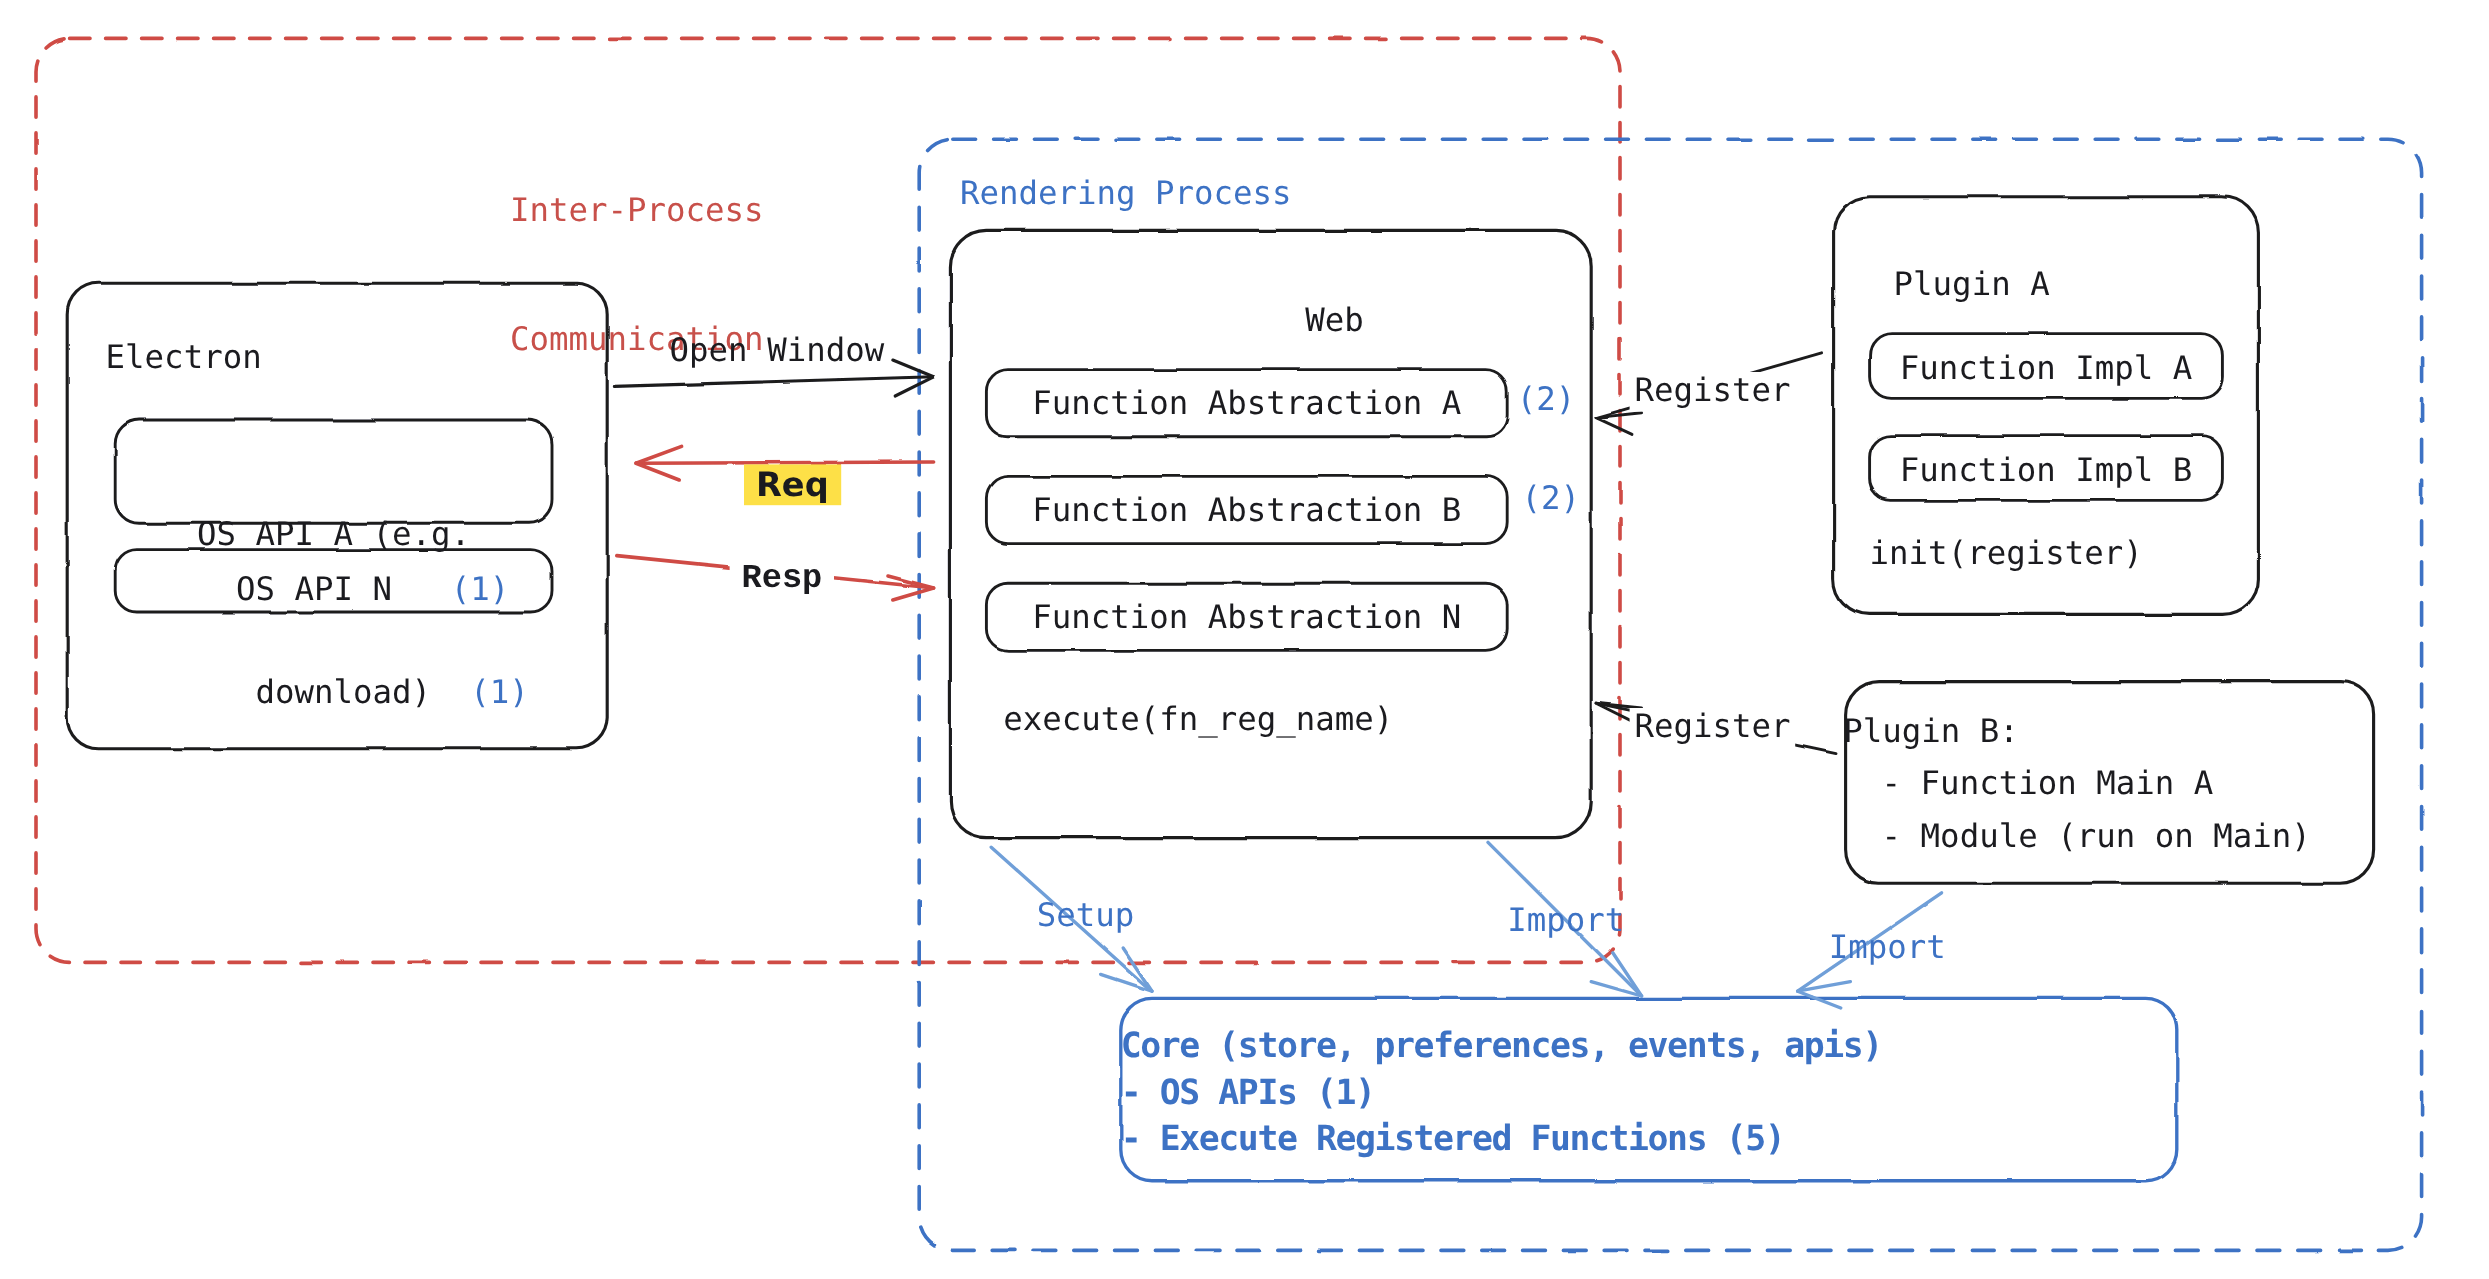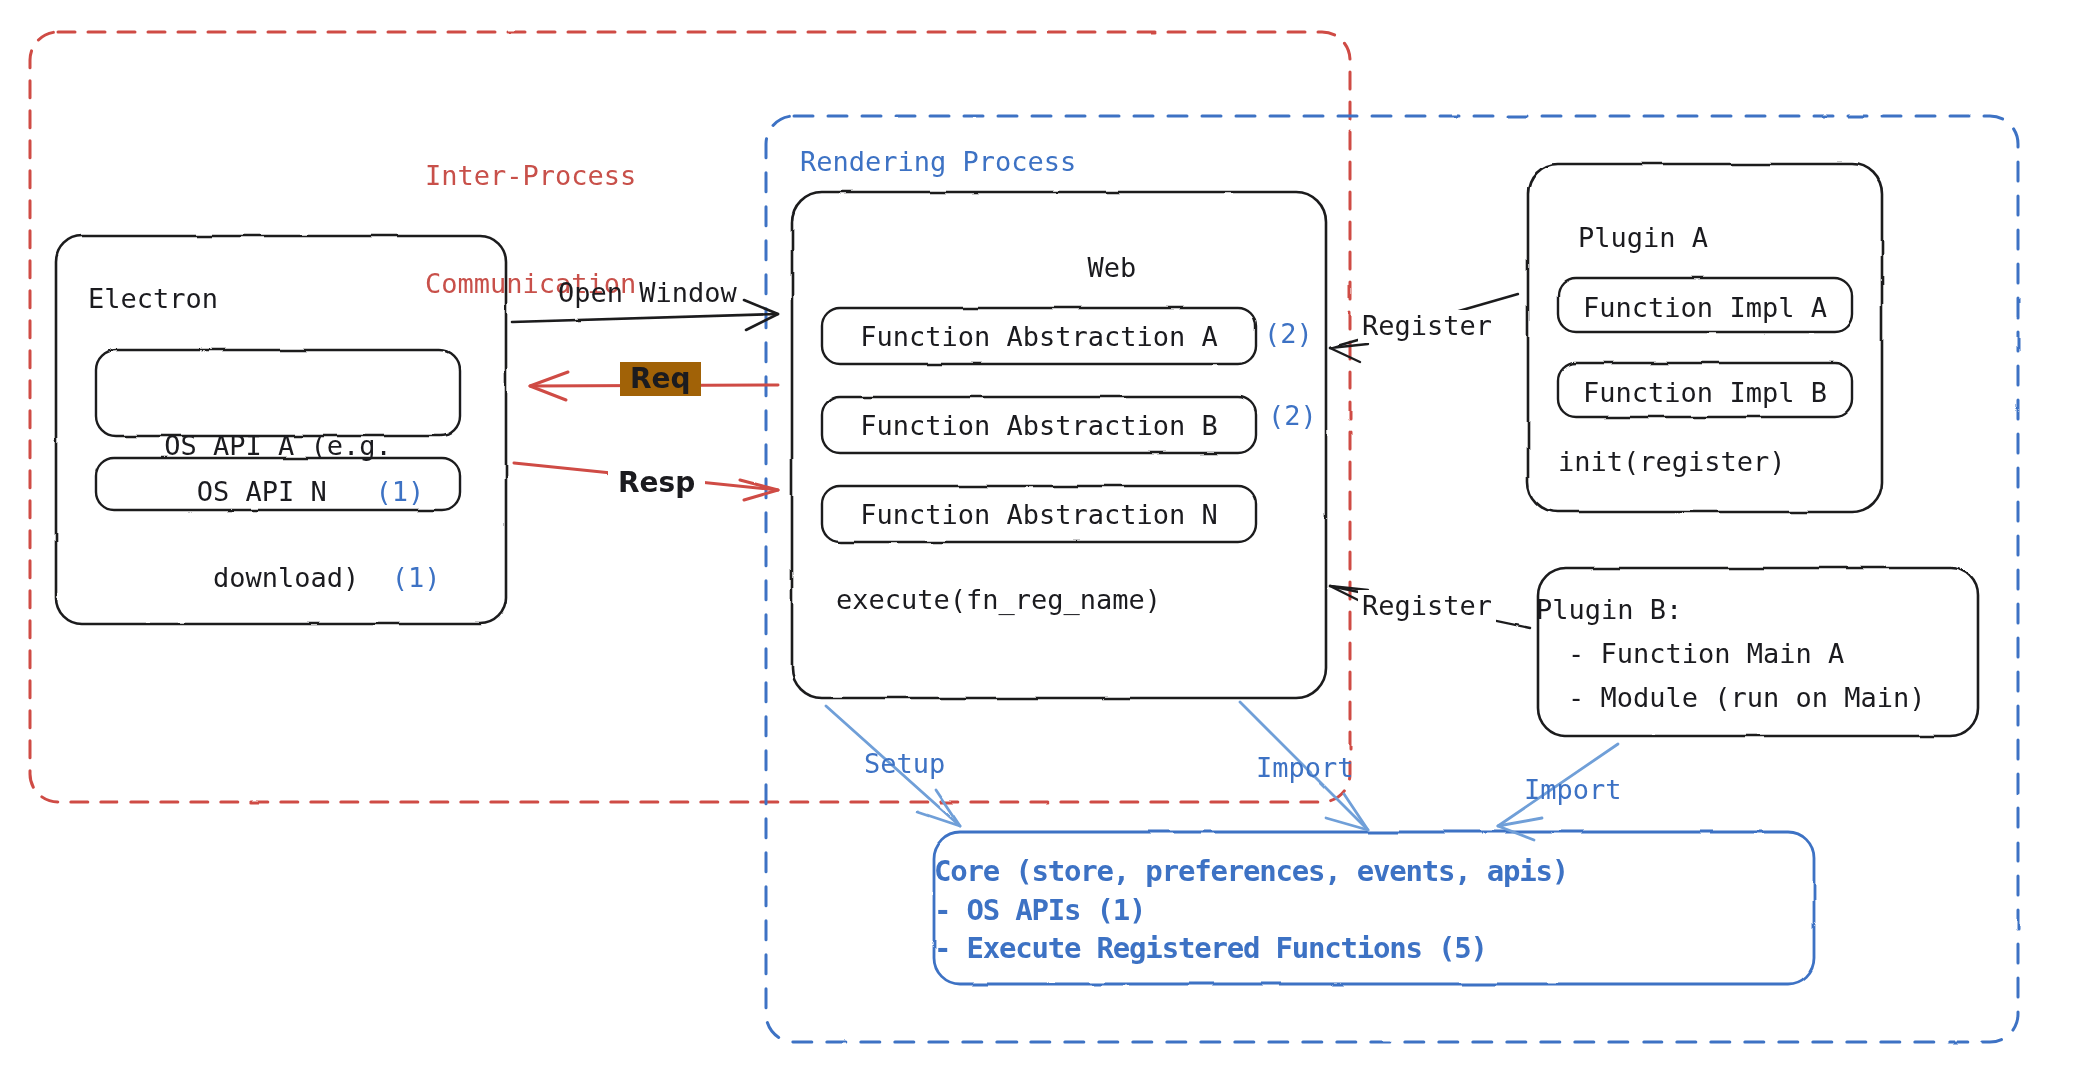--- a/index.html
+++ b/index.html
@@ -215,23 +215,23 @@
   <div class="lbl inner-text" style="left:1568px; top:682px;">- Module (run on Main)</div>
 
   <div class="core-text center" style="position:absolute; left:934px; top:852px; width:800px;">
     <div>Core (store, preferences, events, apis)</div>
     <div>- OS APIs (1)</div>
     <div>- Execute Registered Functions (5)</div>
   </div>
 
   <div class="lbl arrow-label" style="left:558px; top:277px;">Open Window</div>
 
-  <div class="lbl red-arrow-label" style="left:620px; top:362px; background:#a16207; padding:0 10px;">Req</div>
-
-  <div class="lbl red-arrow-label" style="left:608px; top:466px; background:#ffffff; padding:0 10px;">Resp</div>
+  <div class="lbl red-arrow-label" style="left:620px; top:387px; background:#fde047; padding:0 10px;">Req</div>
+
+  <div class="lbl red-arrow-label" style="left:608px; top:466px; background:#ffffff; padding:0 10px;font-family:Liberation Mono, monospace;">Resp</div>
 
   <div class="lbl arrow-label" style="left:1358px; top:310px; background:#ffffff; padding:0 4px;">Register</div>
 
   <div class="lbl arrow-label" style="left:1358px; top:590px; background:#ffffff; padding:0 4px;">Register</div>
 
   <div class="lbl blue arrow-label" style="left:864px; top:748px;">Setup</div>
 
   <div class="lbl blue arrow-label" style="left:1256px; top:752px;">Import</div>
 
   <div class="lbl blue arrow-label" style="left:1524px; top:774px;">Import</div>

